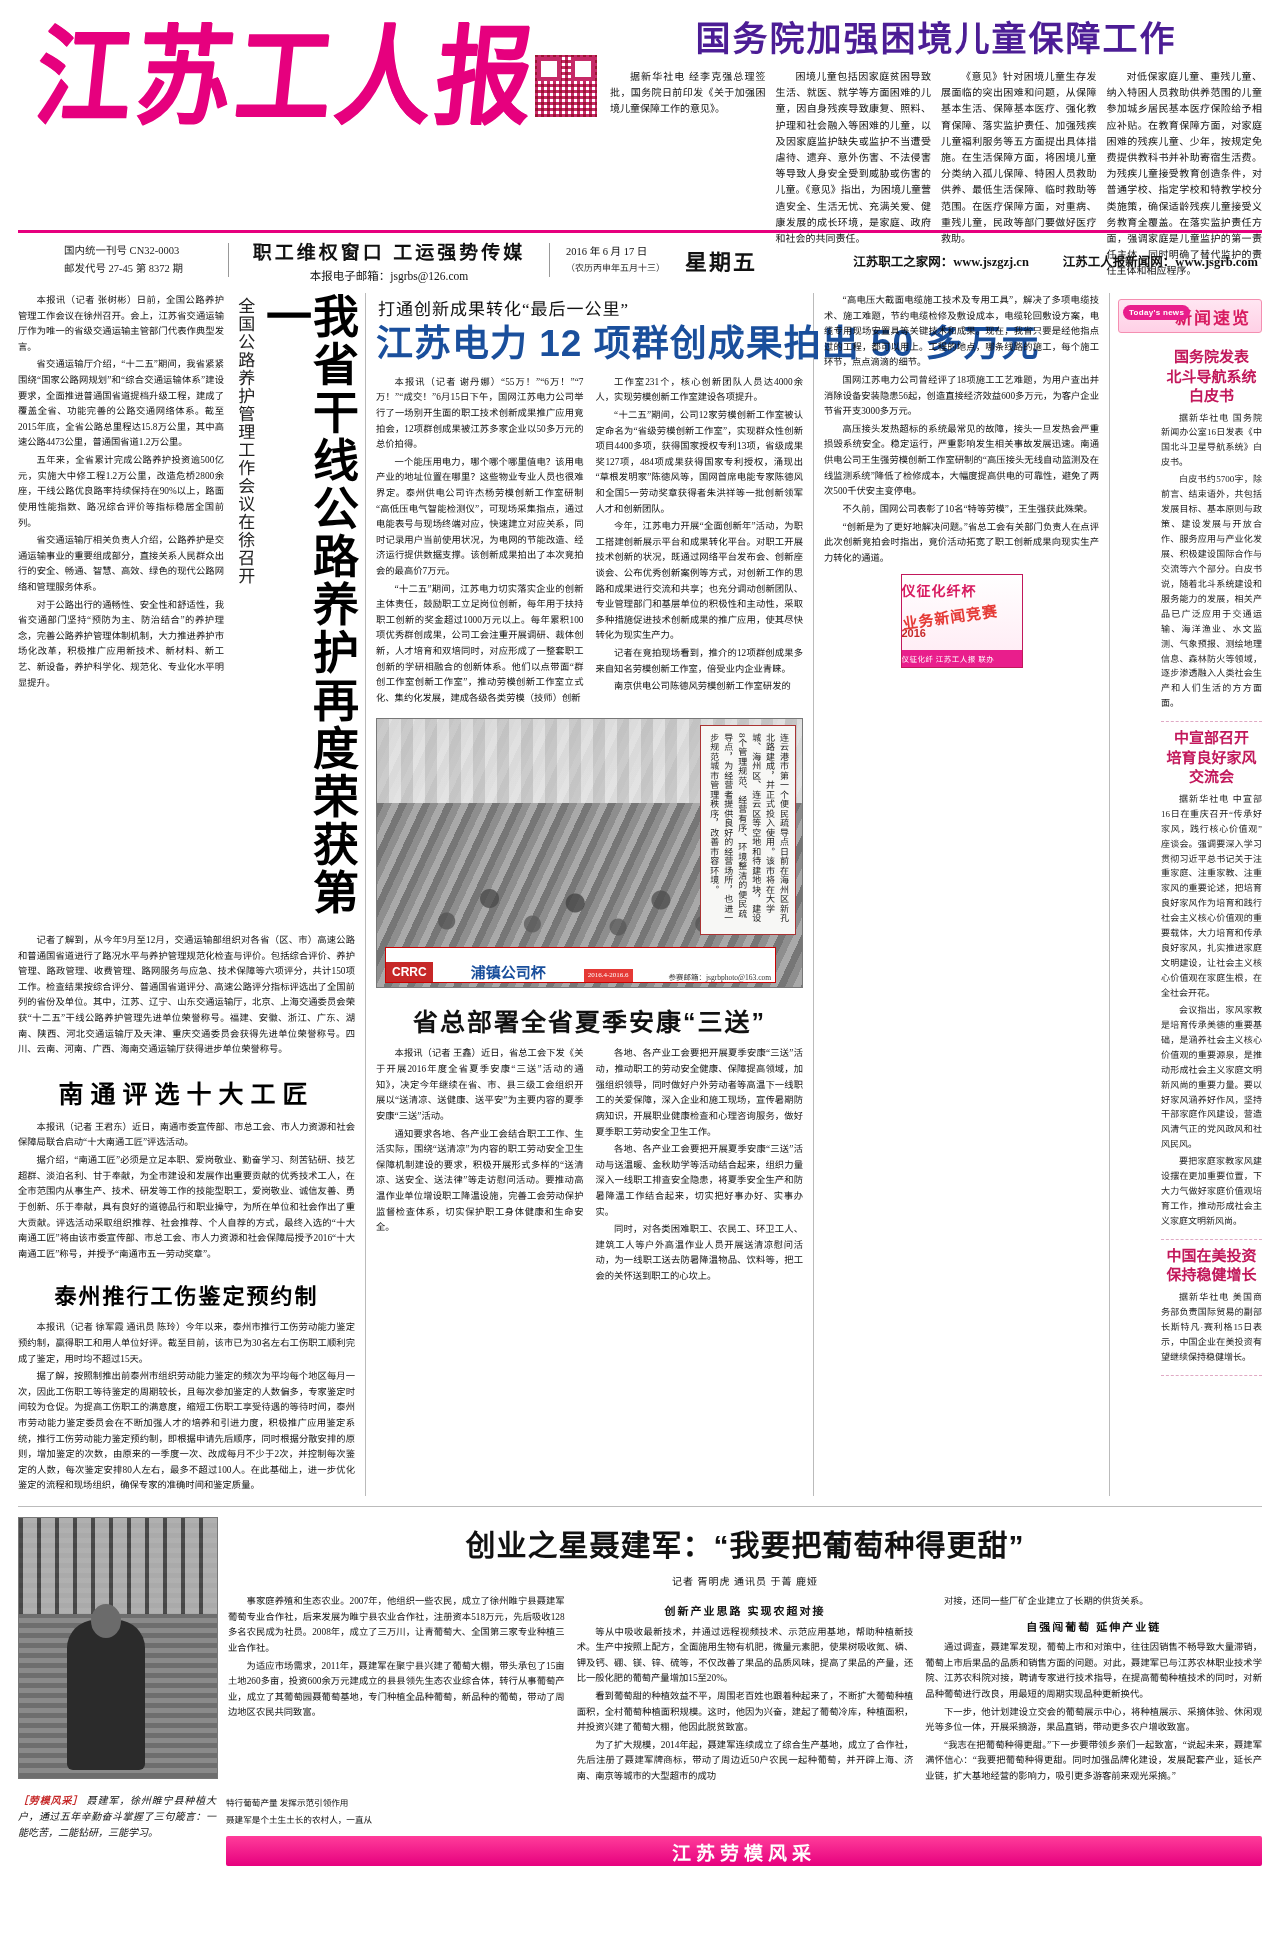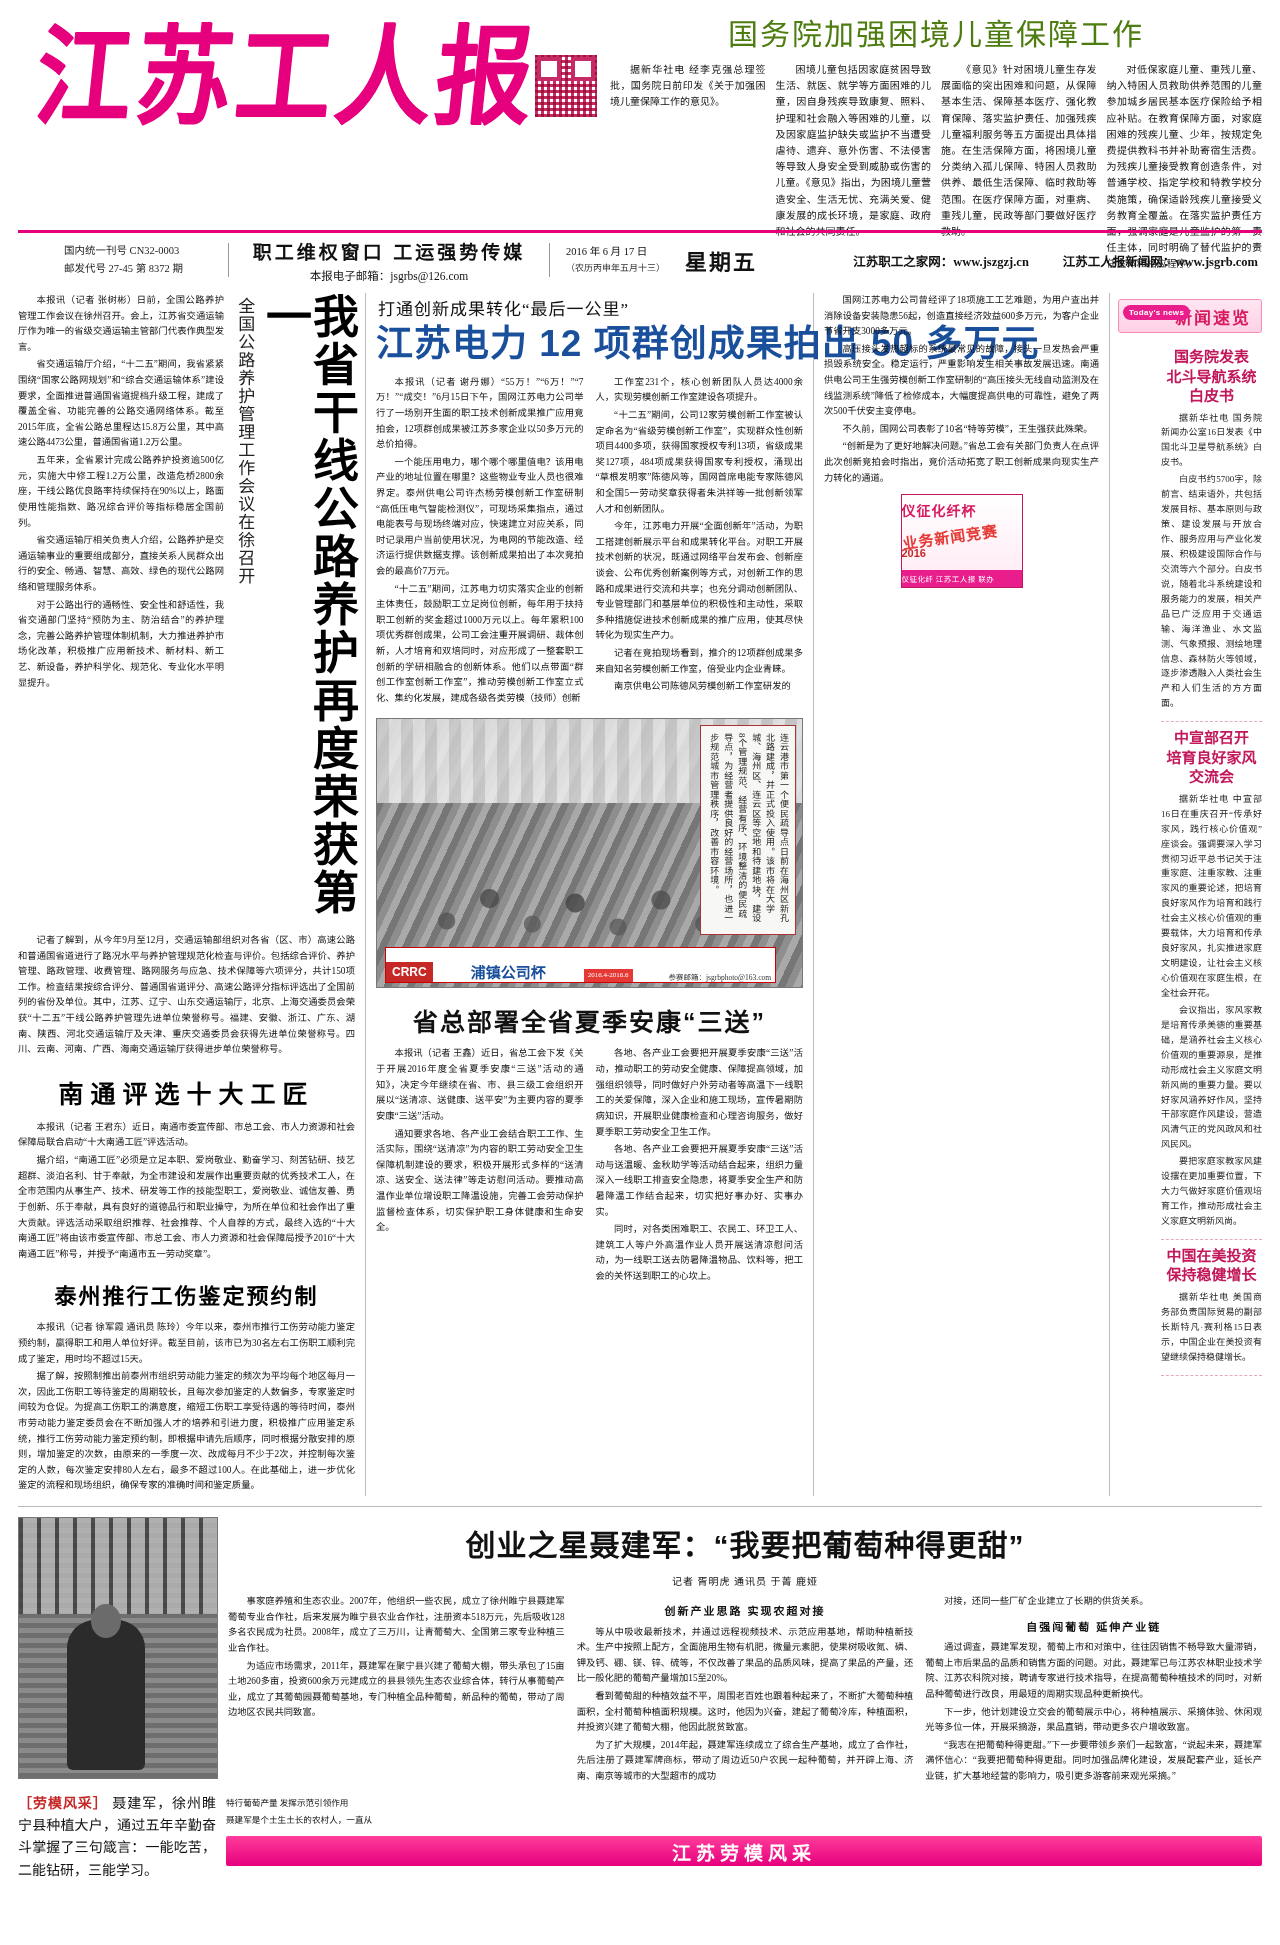--- a/index.html
+++ b/index.html
@@ -42,21 +42,21 @@
   }
   .qr::before,.qr::after{
     content:"";position:absolute;width:16px;height:16px;border:4px solid #c2185b;background:#fff;
   }
   .qr::before{left:2px;top:2px;}
   .qr::after{right:2px;top:2px;}
 
   .masthead-right{flex:1;padding-top:4px;}
   .top-headline{
     font-family:"Liberation Sans","DejaVu Sans",sans-serif;
-    font-weight:400;font-size:30px;letter-spacing:2px;text-align:center;color:#4d7c0f;
+    font-weight:700;font-size:35px;letter-spacing:2px;text-align:center;color:#4c1d95;
     padding:6px 0 8px 0;
   }
   .top-cols{display:flex;gap:10px;font-size:10px;line-height:1.62;text-align:justify;}
   .top-cols .c{flex:1;}
   .top-cols .c p{margin:0 0 2px 0;text-indent:2em;}
 
   
   .infobar{
     display:flex;align-items:center;height:54px;position:relative;
     border-top:3px solid #e6007e;margin-top:-2px;
@@ -215,21 +215,21 @@
   .bf-head{
     font-family:"Liberation Sans",sans-serif;font-weight:700;
     font-size:30px;letter-spacing:1px;text-align:center;margin:4px 0 8px;
   }
   .bf-cols{display:flex;gap:12px;}
   .bf-cols .bc{flex:1;font-size:9.3px;line-height:1.68;text-align:justify;}
   .bf-cols .bc p{margin:0 0 2px 0;text-indent:2em;}
   .bc h4{font-family:"Liberation Sans",sans-serif;font-size:11px;text-align:center;margin:8px 0 4px;letter-spacing:2px;}
 
   .redcap{
-    font-size:14px;line-height:1.6;text-align:justify;
+    font-size:10px;line-height:1.6;text-align:justify;font-style:italic;
   }
   .redcap .tag{color:#c62828;font-weight:700;}
 
   .pink-banner{
     margin-top:8px;height:30px;background:linear-gradient(#ff3d9a,#e6007e);
     display:flex;align-items:center;justify-content:center;
     color:#fff;font-family:"Liberation Sans",sans-serif;font-weight:700;
     font-size:19px;letter-spacing:5px;border-radius:2px;
   }
   .small-foot{font-size:8.6px;line-height:1.6;text-align:justify;margin-top:4px;}
@@ -355,20 +355,21 @@
           <p>各地、各产业工会要把开展夏季安康“三送”活动，推动职工的劳动安全健康、保障提高领域，加强组织领导，同时做好户外劳动者等高温下一线职工的关爱保障，深入企业和施工现场，宣传暑期防病知识，开展职业健康检查和心理咨询服务，做好夏季职工劳动安全卫生工作。</p>
           <p>各地、各产业工会要把开展夏季安康“三送”活动与送温暖、金秋助学等活动结合起来，组织力量深入一线职工排查安全隐患，将夏季安全生产和防暑降温工作结合起来，切实把好事办好、实事办实。</p>
           <p>同时，对各类困难职工、农民工、环卫工人、建筑工人等户外高温作业人员开展送清凉慰问活动，为一线职工送去防暑降温物品、饮料等，把工会的关怀送到职工的心坎上。</p>
         </div>
       </div>
     </div>
 
     <div class="col-right">
       <div class="rs-main">
         <div class="body-text">
+          <p>“高电压大截面电缆施工技术及专用工具”，解决了多项电缆技术、施工难题，节约电缆检修及敷设成本，电缆轮回敷设方案，电缆专用现场安置具等关键技术和成果。现在，我省只要是经他指点过的工程，都可以用上。工程的地点，哪条线路的施工，每个施工环节，点点滴滴的细节。</p>
           <p>国网江苏电力公司曾经评了18项施工工艺难题，为用户查出并消除设备安装隐患56起，创造直接经济效益600多万元，为客户企业节省开支3000多万元。</p>
           <p>高压接头发热超标的系统最常见的故障，接头一旦发热会严重损毁系统安全。稳定运行，严重影响发生相关事故发展迅速。南通供电公司王生强劳模创新工作室研制的“高压接头无线自动监测及在线监测系统”降低了检修成本，大幅度提高供电的可靠性，避免了两次500千伏安主变停电。</p>
           <p>不久前，国网公司表彰了10名“特等劳模”，王生强获此殊荣。</p>
           <p>“创新是为了更好地解决问题。”省总工会有关部门负责人在点评此次创新竞拍会时指出，竞价活动拓宽了职工创新成果向现实生产力转化的通道。</p>
         </div>
         <div class="award-badge">
           <div class="t1">仪征化纤杯</div>
           <div class="t2">业务新闻竞赛</div>
           <div class="t3">2016</div>
           <div class="t4">仪征化纤  江苏工人报  联办</div>

